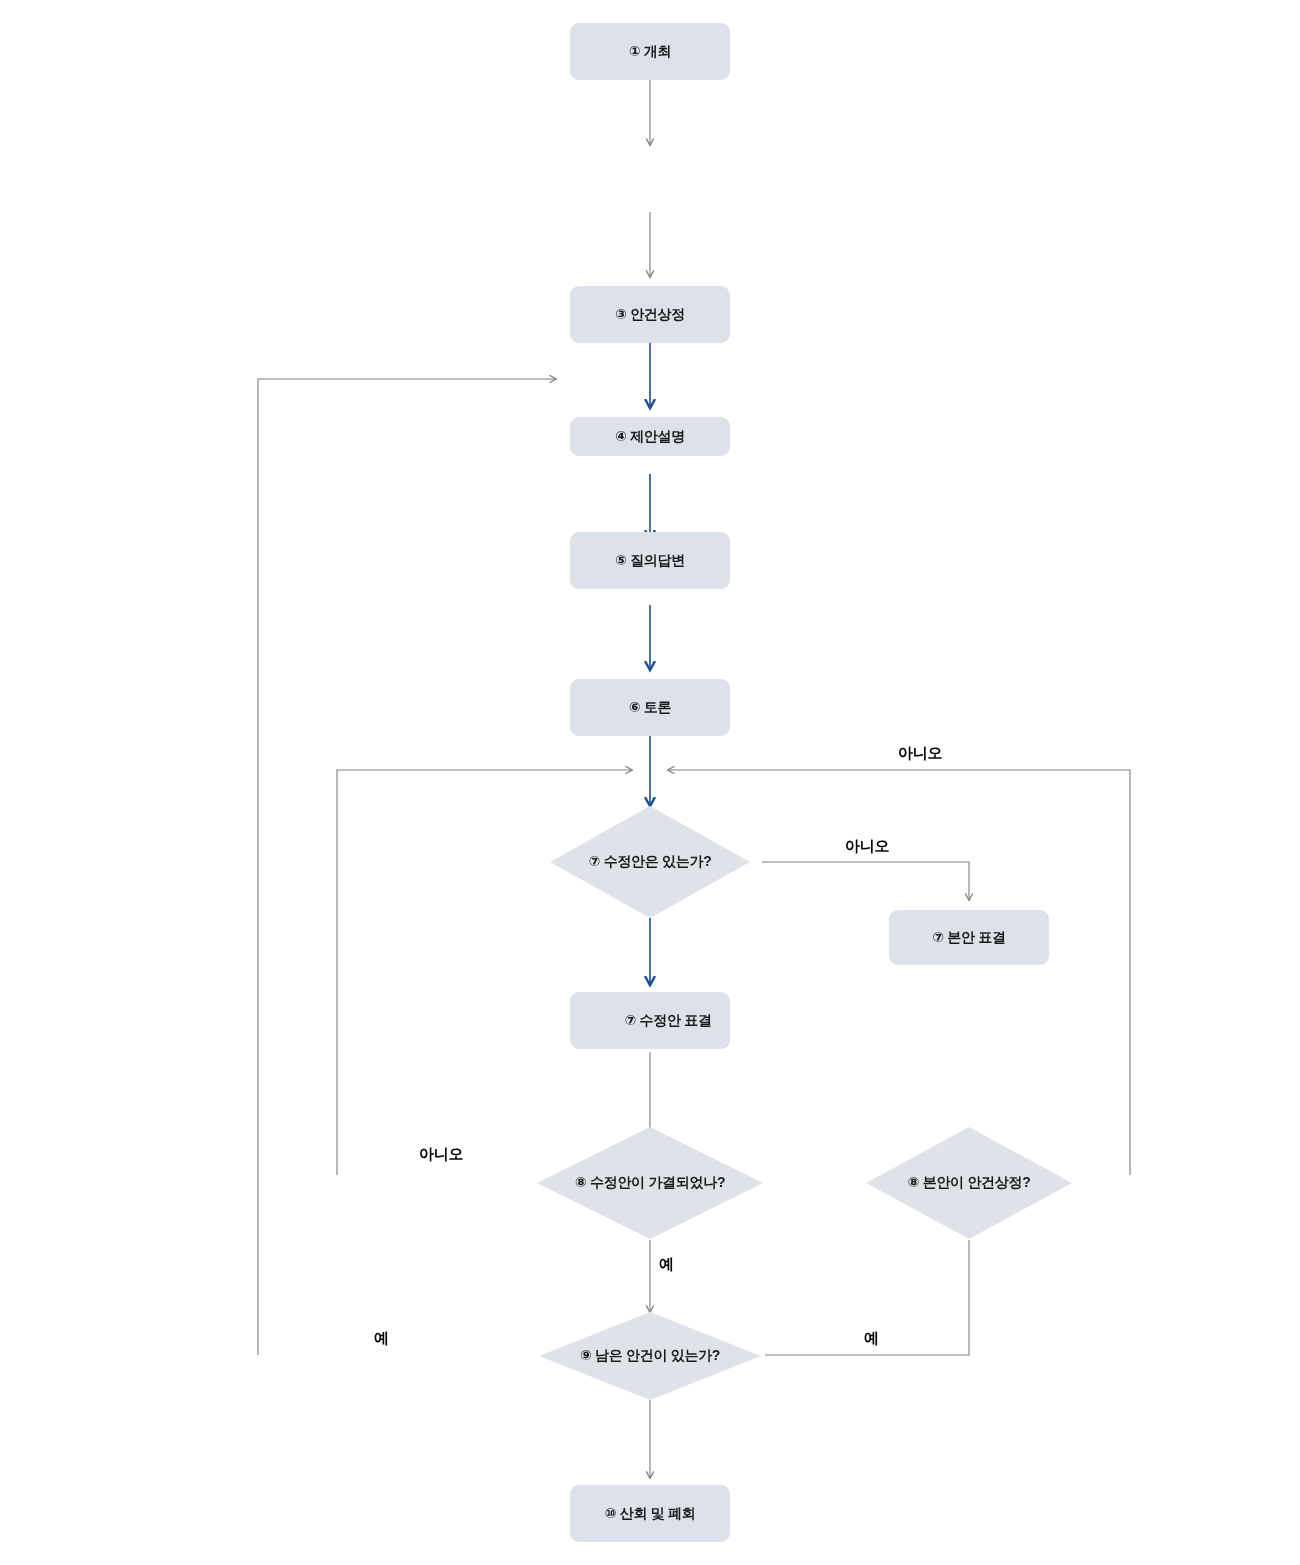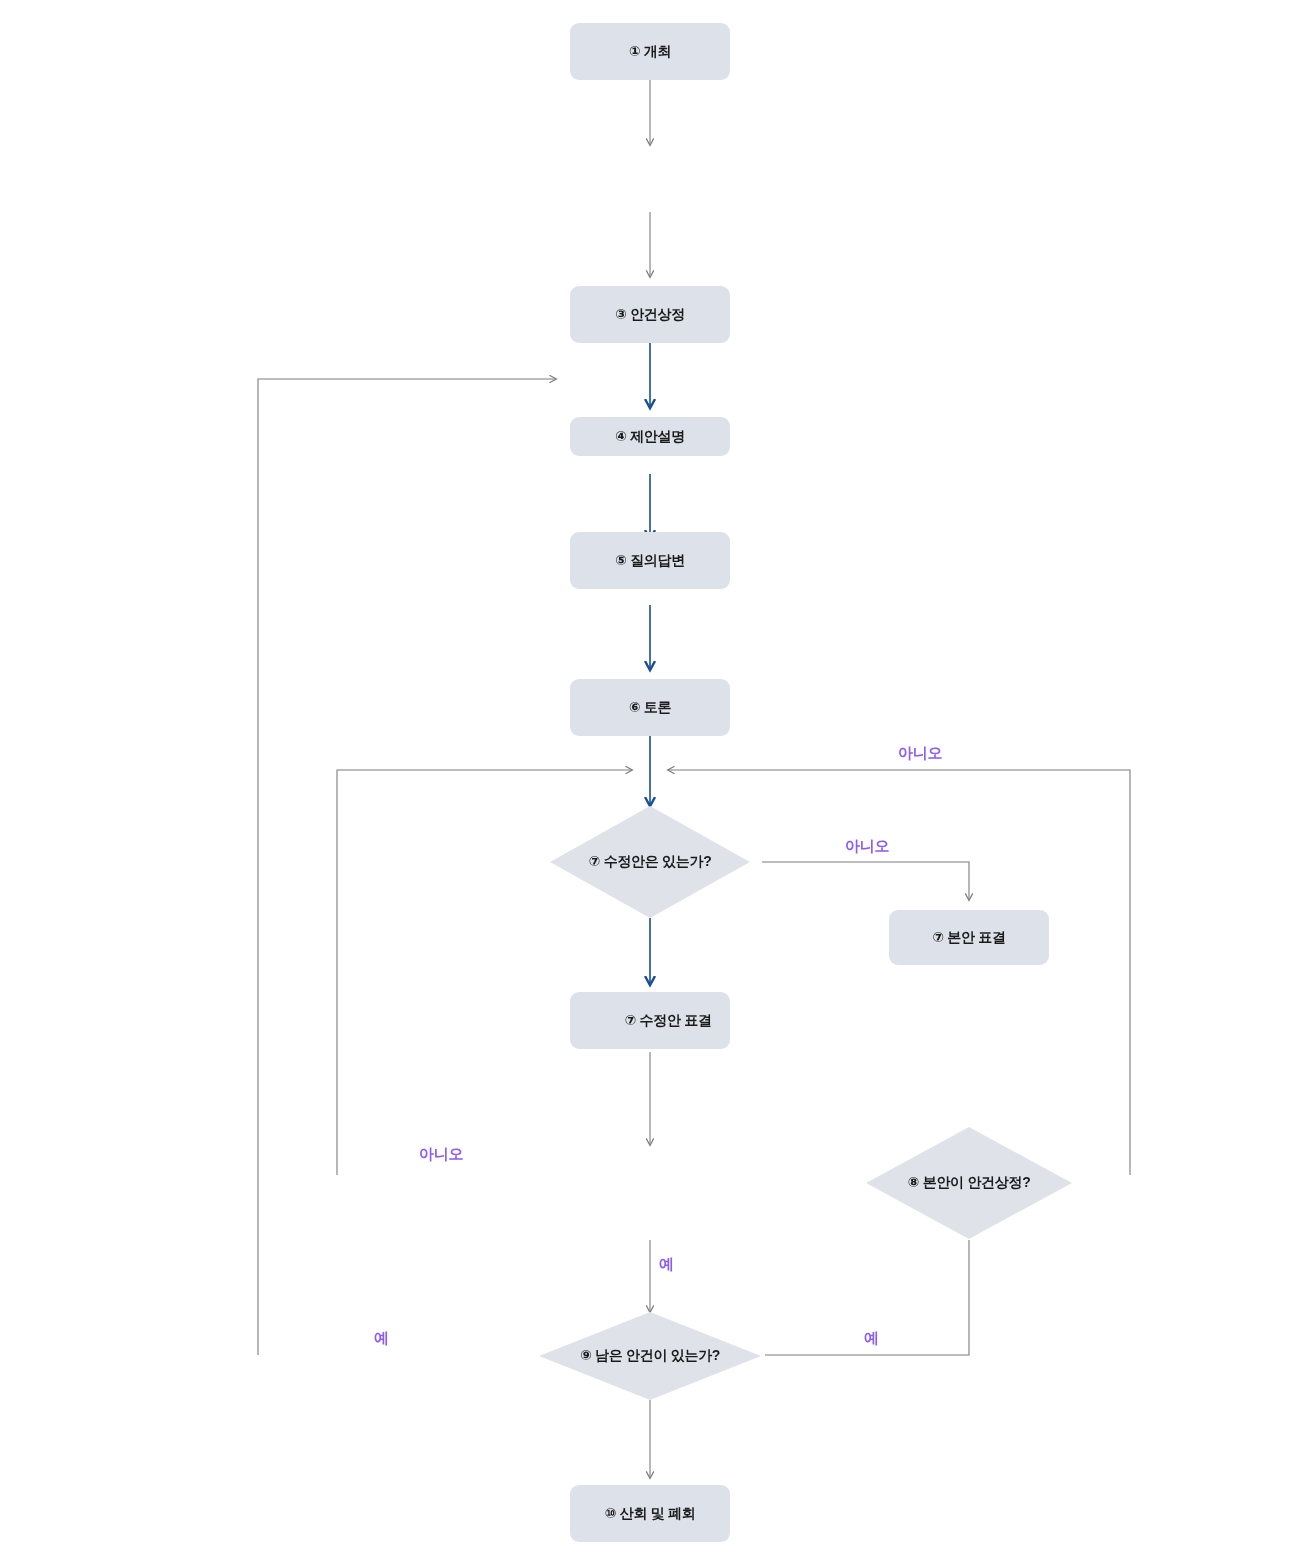--- a/index.html
+++ b/index.html
@@ -46,21 +46,21 @@
     left: 0; top: 0;
     width: 100%; height: 100%;
   }
   .node.decision .lbl {
     position: relative;
     z-index: 2;
     text-align: right;
   }
   .edge-label {
     position: absolute;
-    color: #8b5cf6;
+    color: #000000;
     font-size: 15px;
     font-weight: 700;
     letter-spacing: -0.3px;
     white-space: nowrap;
   }
 </style>
 </head>
 <body>
 
 <div id="canvas">
@@ -147,20 +147,26 @@
   </div>
 
   <div class="node process" style="left:889px; top:910px; width:160px; height:55px;">
     <span>⑦ 본안 표결</span>
   </div>
 
   <div class="node process" style="left:570px; top:992px; width:160px; height:57px;padding-left:36px;">
     <span>⑦ 수정안 표결</span>
   </div>
 
+  <div class="node decision" style="left:537px; top:1127px; width:226px; height:112px;">
+    <svg class="dia" viewBox="0 0 226 112" preserveAspectRatio="none">
+      <polygon points="113,0 226,56 113,112 0,56" fill="#dfe3e9"></polygon>
+    </svg>
+    <span class="lbl">⑧ 수정안이 가결되었나?</span>
+  </div>
 
   <div class="node decision" style="left:866px; top:1127px; width:206px; height:112px;">
     <svg class="dia" viewBox="0 0 206 112" preserveAspectRatio="none">
       <polygon points="103,0 206,56 103,112 0,56" fill="#dfe3e9"></polygon>
     </svg>
     <span class="lbl">⑧ 본안이 안건상정?</span>
   </div>
 
   <div class="node decision" style="left:539px; top:1312px; width:222px; height:88px;">
     <svg class="dia" viewBox="0 0 222 88" preserveAspectRatio="none">

